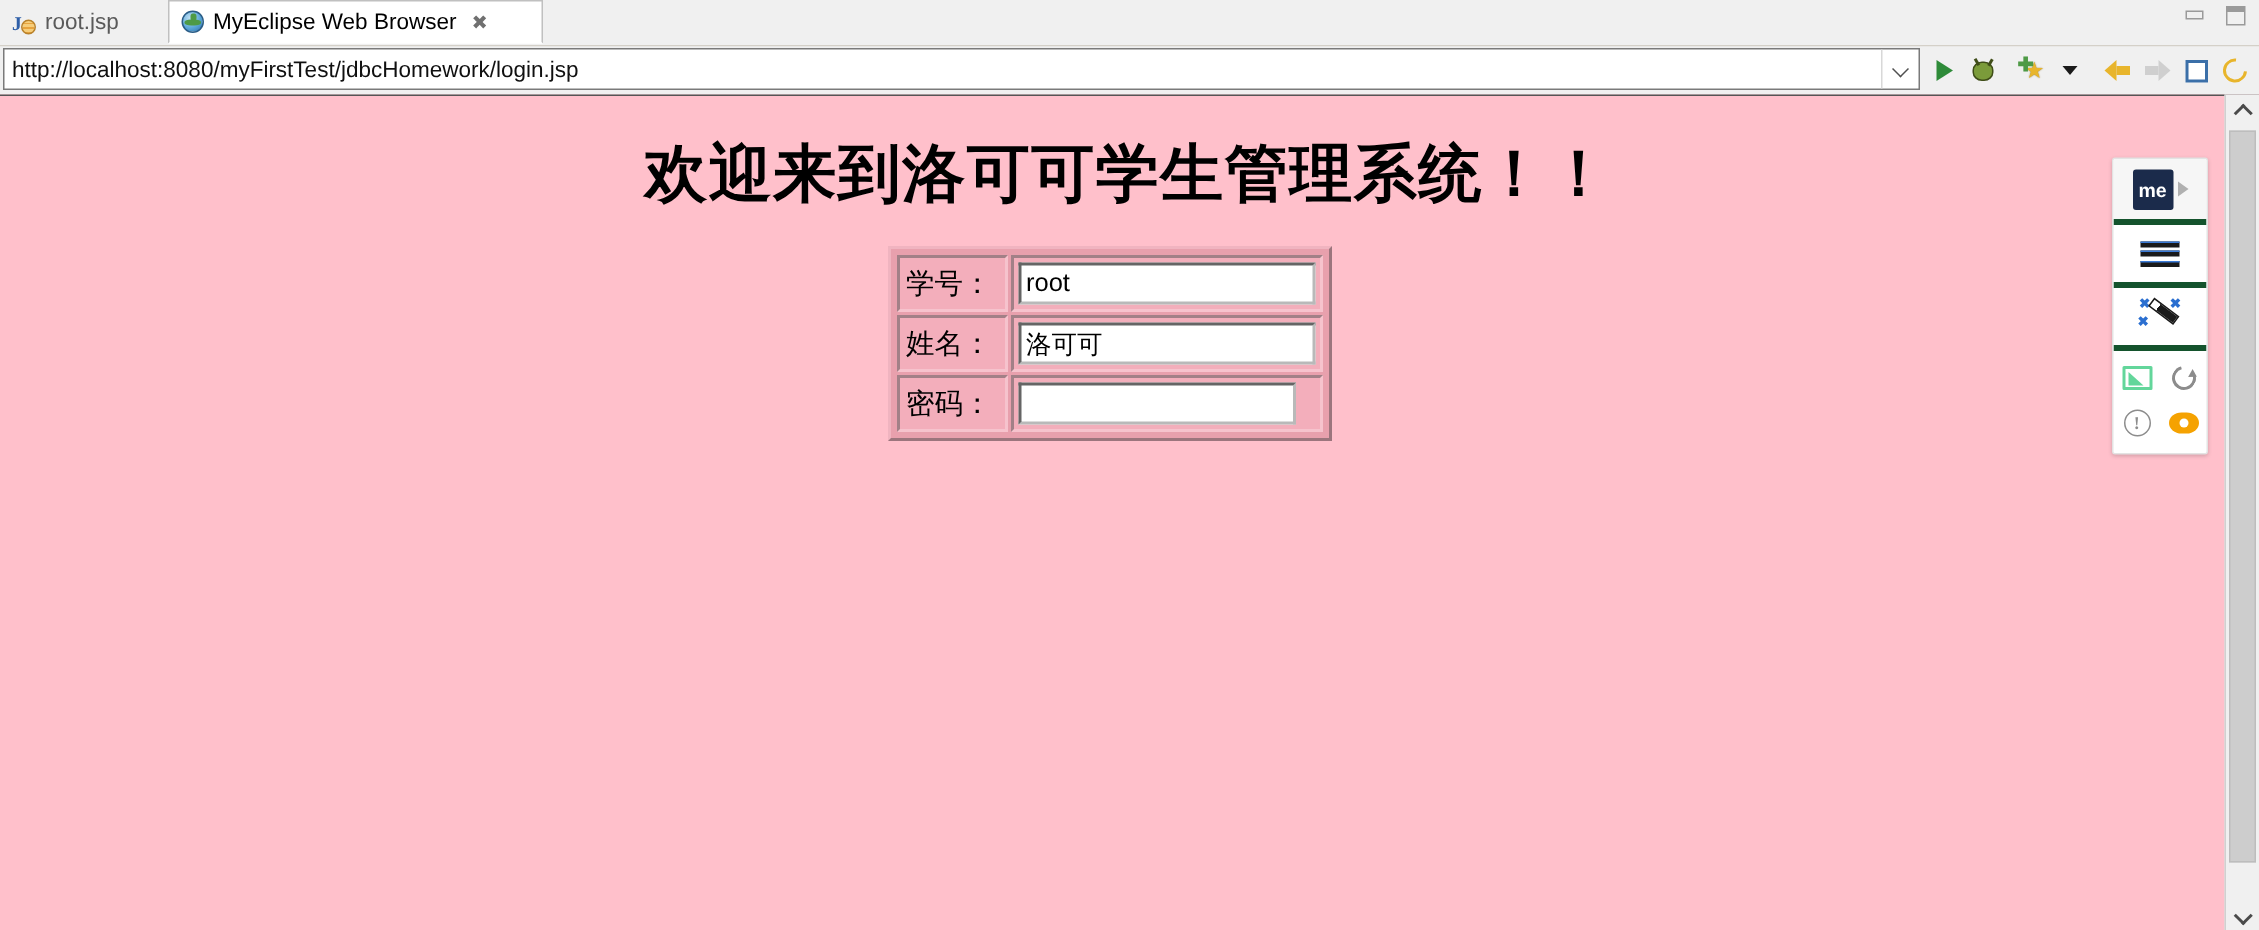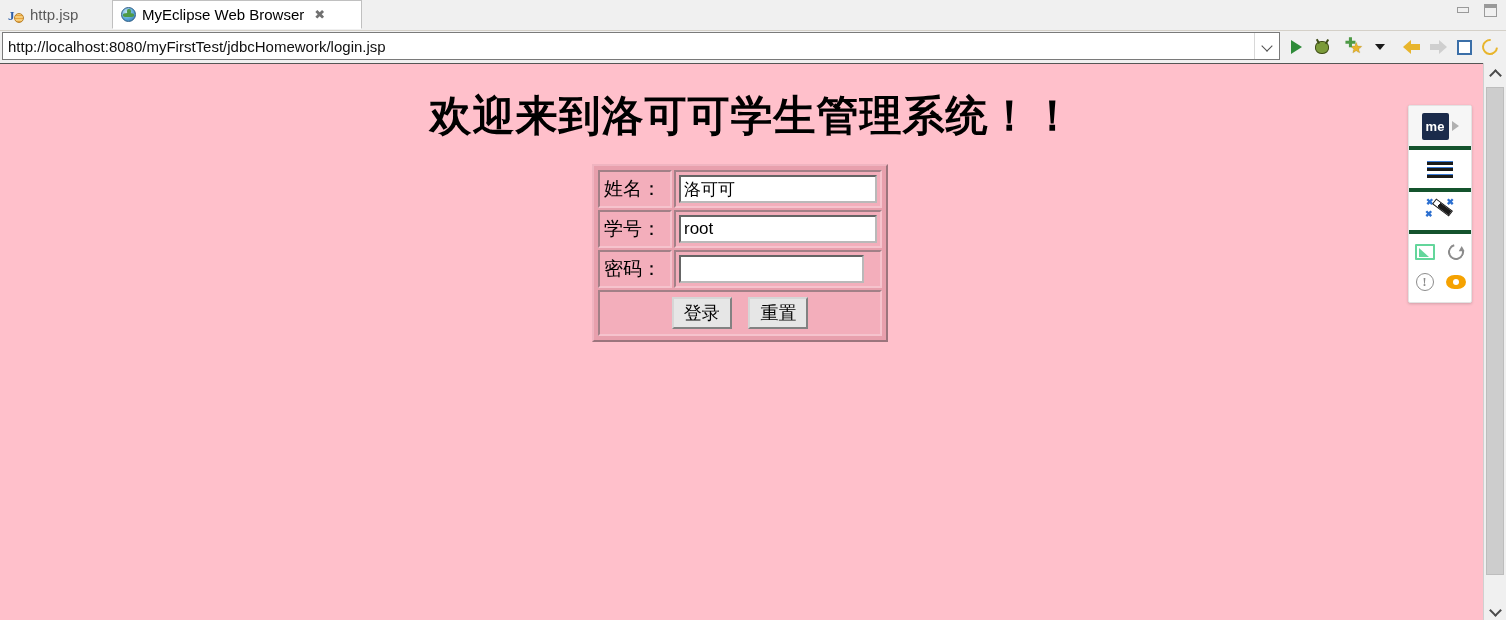--- a/index.html
+++ b/index.html
@@ -580,21 +580,21 @@
 
 <div id="app">
 
   <div class="tabbar">
 
     <div class="tab inactive">
       <span class="icon-jsp">
         <span class="j">J</span>
           <span class="ball"></span>
       </span>
-      <span class="tab-label">http.jsp</span>
+      <span class="tab-label">root.jsp</span>
     </div>
 
     <div class="tab active">
       <span class="icon-globe"></span>
       <span class="tab-label">MyEclipse Web Browser</span>
       <span class="tab-close">✖</span>
     </div>
 
     <div class="winbtns">
       <div class="winbtn min"></div>
@@ -653,43 +653,37 @@
   </div>
 
   <div class="page">
 
     <h1 class="page-heading">欢迎来到洛可可学生管理系统！！</h1>
 
     <div class="form-wrap">
       <table class="login-table">
         <tbody>
             <tr>
+          <td class="label-cell">学号：</td>
+          <td class="field-cell">
+            <input class="txt" type="text" value="root" style="">
+          </td>
+        </tr>
+        <tr>
           <td class="label-cell">姓名：</td>
           <td class="field-cell">
             <input class="txt" type="text" value="洛可可" style="">
-          </td>
-        </tr>
-        <tr>
-          <td class="label-cell">学号：</td>
-          <td class="field-cell">
-            <input class="txt" type="text" value="root" style="">
           </td>
         </tr>
         <tr>
           <td class="label-cell">密码：</td>
           <td class="field-cell">
             <input class="pwd" type="password" value="" style="">
           </td>
         </tr>
-        <tr>
-          <td class="btn-cell" colspan="2">
-            <button class="form-btn" type="submit">登录</button>
-            <button class="form-btn" type="reset">重置</button>
-          </td>
-        </tr>
       </tbody>
         </table>
     </div>
 
     <div class="widget">
       <div class="w-row logo-row">
         <span class="w-logo">me</span>
         <span class="w-play"></span>
       </div>
       <div class="w-row">

